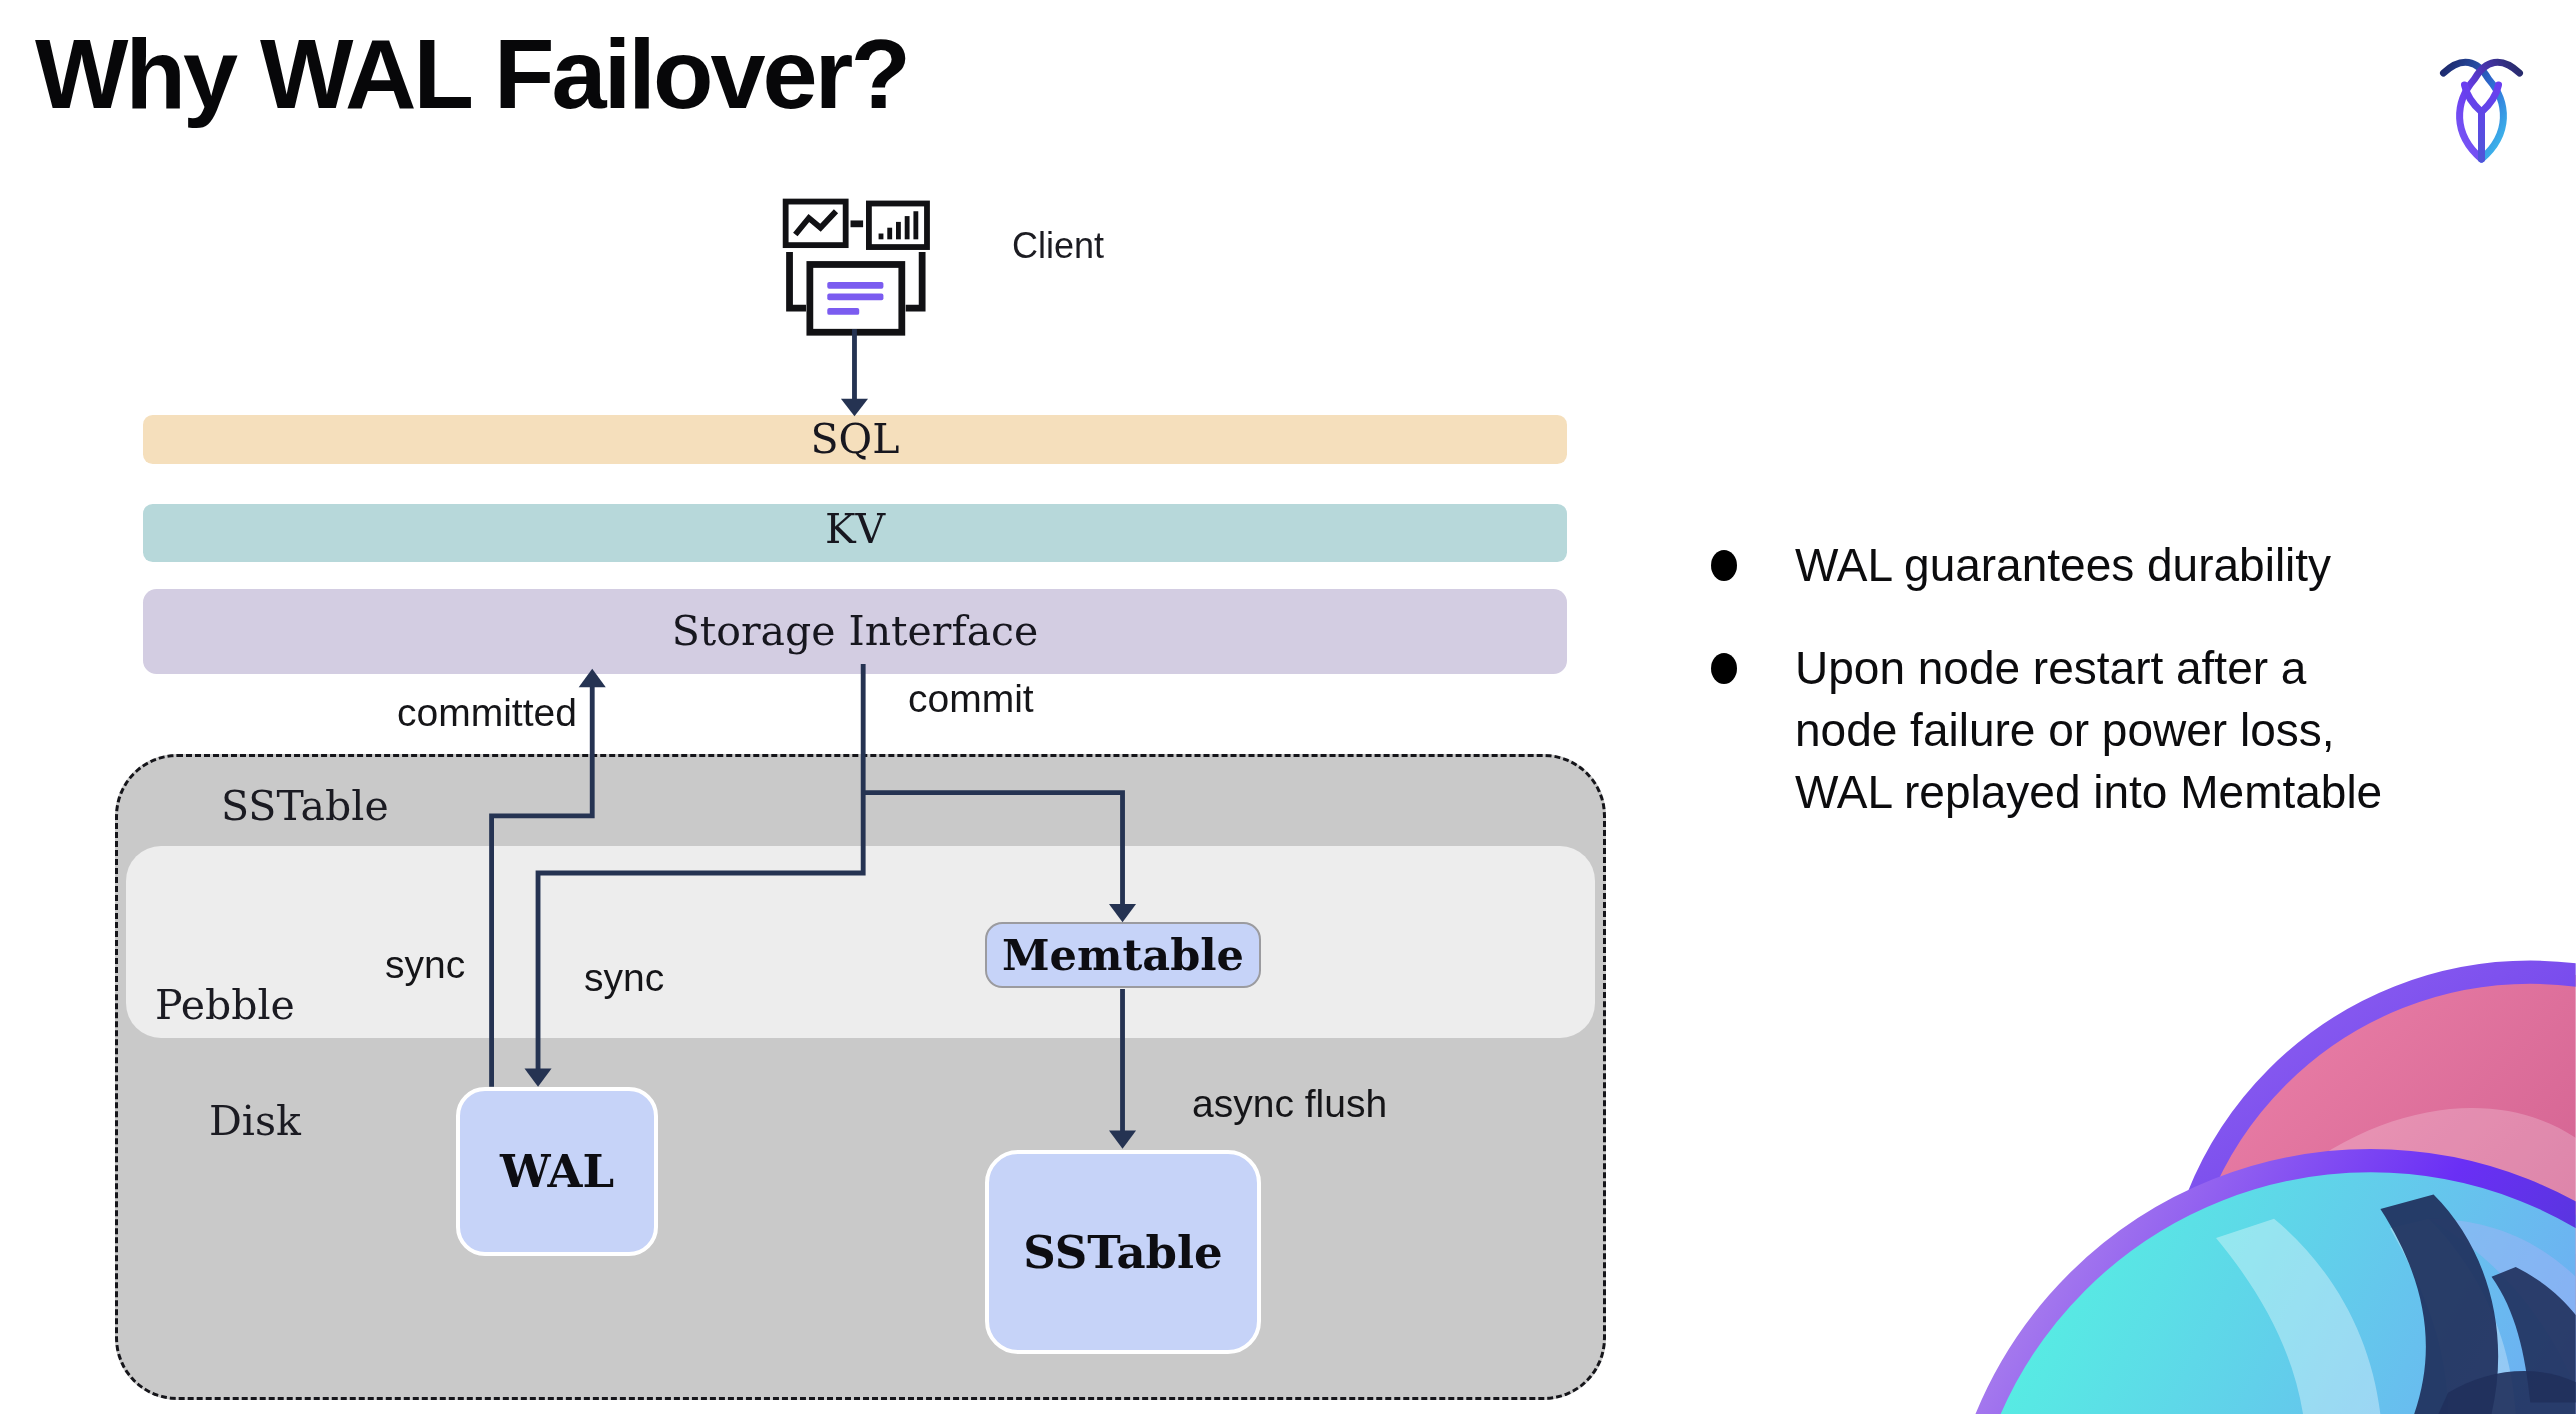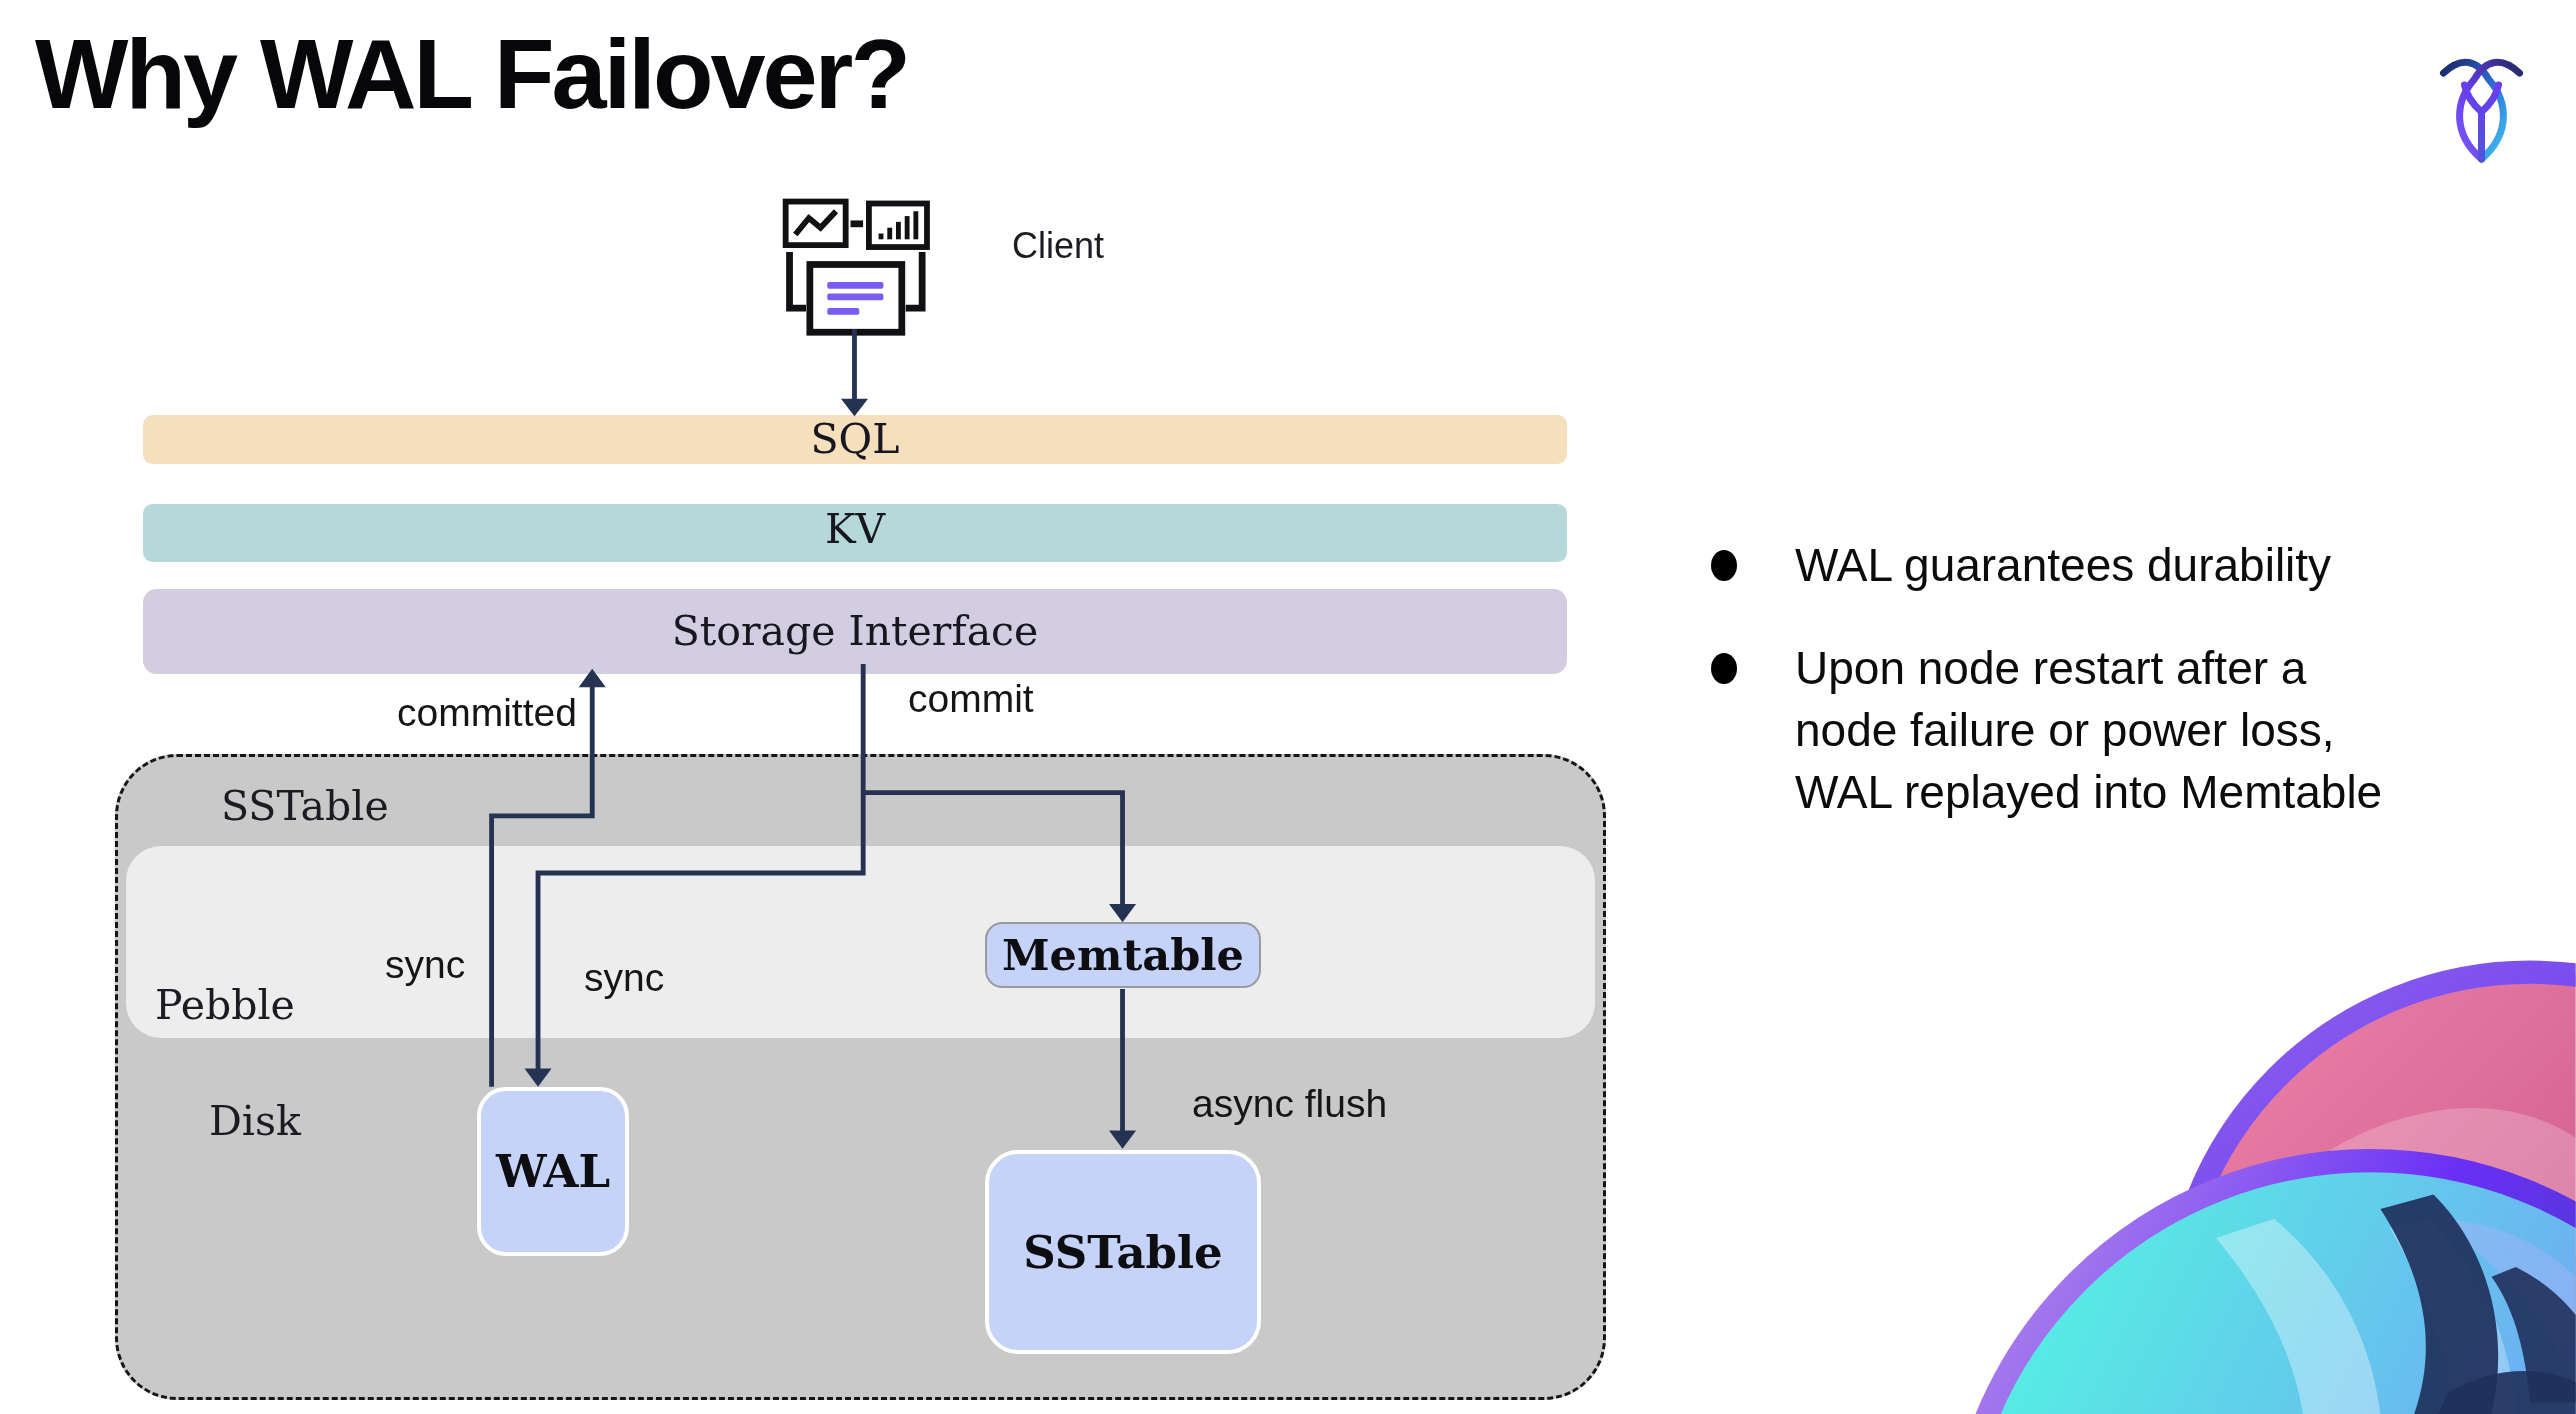--- a/index.html
+++ b/index.html
@@ -54,21 +54,21 @@
   .lbl-pebble{left:221px;top:782px;}
   .lbl-memory{left:155px;top:981px;}
   .lbl-disk{left:209px;top:1097px;}
   
   .node{
     background:var(--node-fill);
     font-family:"DejaVu Serif","Liberation Serif",serif;
     font-weight:bold;color:#0d0d12;
     display:flex;align-items:center;justify-content:center;
   }
-  .node-wal{left:477px;top:1087px;width:152px;height:169px;border:4.8px solid #ffffff;border-radius:29px;font-size:45px;}
+  .node-wal{left:456px;top:1087px;width:202px;height:169px;border:4.8px solid #ffffff;border-radius:29px;font-size:45px;}
   .node-memtable{left:985px;top:922px;width:276px;height:66px;border:2.9px solid #9b9b9f;border-radius:17.4px;font-size:43px;}
   .node-sstable{left:985px;top:1150px;width:276px;height:204px;border:4.8px solid #ffffff;border-radius:33px;font-size:45px;}
   
   .edge-label{font-size:39px;color:#151518;}
   .lbl-committed{left:397px;top:691px;}
   .lbl-commit{left:908px;top:677px;}
   .lbl-sync1{left:385px;top:943px;}
   .lbl-sync2{left:584px;top:956px;}
   .lbl-async{left:1192px;top:1082px;}
   

